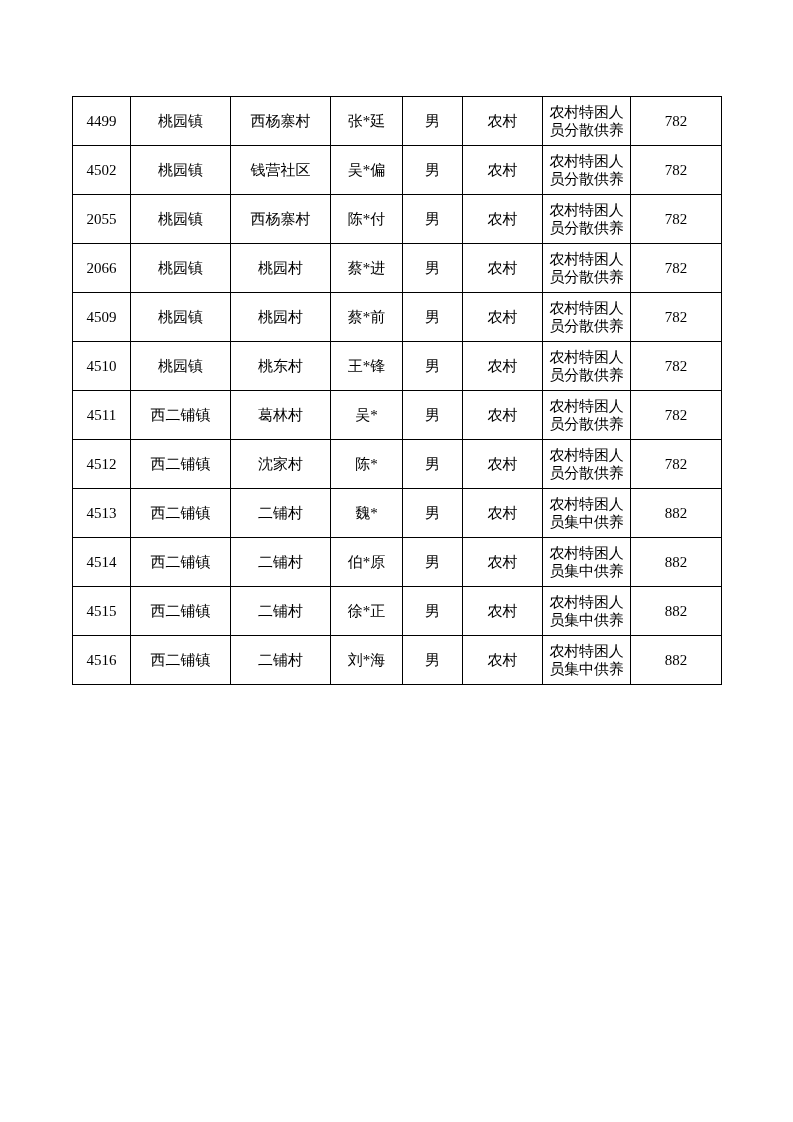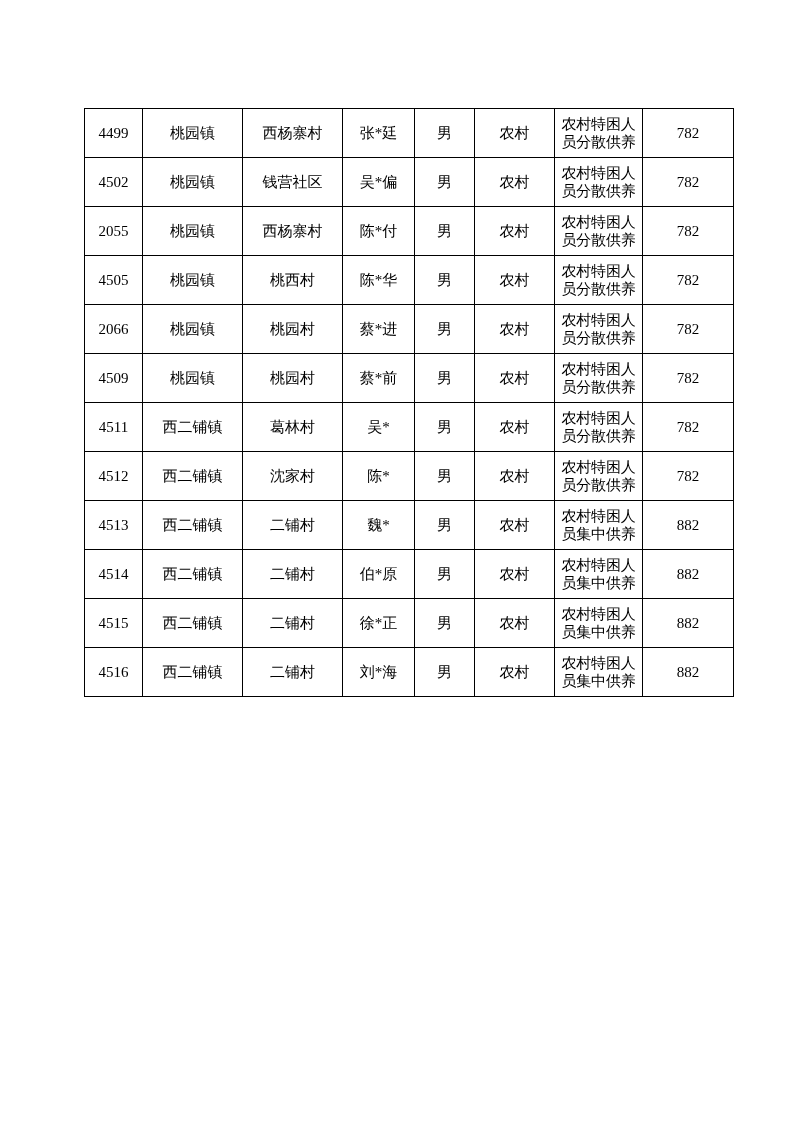--- a/index.html
+++ b/index.html
@@ -18,21 +18,21 @@
     position: relative;
     width: 793px;
     height: 1122px;
     box-sizing: border-box;
     padding: 96px 72px 0 72px;
   }
   table.roster {
     border-collapse: collapse;
     table-layout: fixed;
     width: 649px;
-    margin: 12px;
+    margin: 0;
   }
   table.roster td {
     border: 1px solid #000000;
     text-align: center;
     vertical-align: middle;
     font-size: 15px;
     line-height: 1.22;
     padding: 0 2px;
     height: 49px;
     box-sizing: border-box;
@@ -108,50 +108,50 @@
           <td class="name">陈*付</td>
           <td class="sex">男</td>
           <td class="type">农村</td>
           <td class="cat">
             <span class="l">农村特困人</span>
             <span class="l">员分散供养</span>
           </td>
           <td class="amt">782</td>
         </tr>
         <tr>
-          <td class="seq">4505</td>
-          <td class="town">桃园镇</td>
-          <td class="vill">桃西村</td>
-          <td class="name">陈*华</td>
-          <td class="sex">男</td>
-          <td class="type">农村</td>
-          <td class="cat">
-            <span class="l">农村特困人</span>
-            <span class="l">员分散供养</span>
-          </td>
-          <td class="amt">782</td>
-        </tr>
-        <tr>
           <td class="seq">2066</td>
           <td class="town">桃园镇</td>
           <td class="vill">桃园村</td>
           <td class="name">蔡*进</td>
           <td class="sex">男</td>
           <td class="type">农村</td>
           <td class="cat">
             <span class="l">农村特困人</span>
             <span class="l">员分散供养</span>
           </td>
           <td class="amt">782</td>
         </tr>
         <tr>
           <td class="seq">4509</td>
           <td class="town">桃园镇</td>
           <td class="vill">桃园村</td>
           <td class="name">蔡*前</td>
+          <td class="sex">男</td>
+          <td class="type">农村</td>
+          <td class="cat">
+            <span class="l">农村特困人</span>
+            <span class="l">员分散供养</span>
+          </td>
+          <td class="amt">782</td>
+        </tr>
+        <tr>
+          <td class="seq">4510</td>
+          <td class="town">桃园镇</td>
+          <td class="vill">桃东村</td>
+          <td class="name">王*锋</td>
           <td class="sex">男</td>
           <td class="type">农村</td>
           <td class="cat">
             <span class="l">农村特困人</span>
             <span class="l">员分散供养</span>
           </td>
           <td class="amt">782</td>
         </tr>
         <tr>
           <td class="seq">4511</td>

